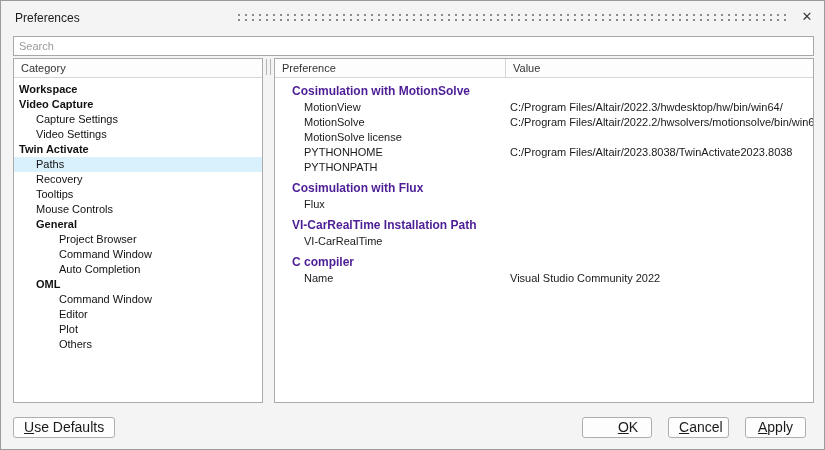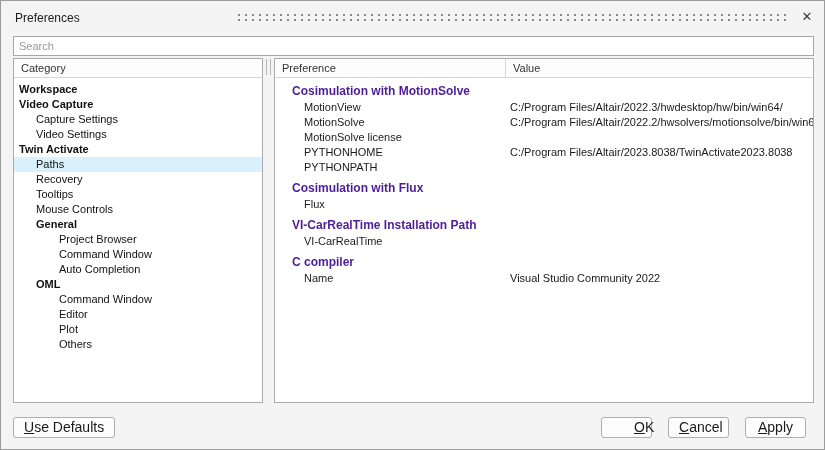--- a/index.html
+++ b/index.html
@@ -149,21 +149,21 @@
     font-family: "Liberation Sans", sans-serif;
     font-size: 14px;
     color: #1a1a1a;
     text-align: center;
     line-height: 19px;
     cursor: pointer;
     padding: 0 10px;
   }
   .btn u { text-decoration: underline; text-underline-offset: 1px; }
   .btn-use-defaults { left: 12px; }
-  .btn-ok     { right: 172px; width: 51px; padding-left: 32px; }
+  .btn-ok     { right: 172px; width: 70px; padding-left: 32px; }
   .btn-cancel { right: 95px;  width: 61px; }
   .btn-apply  { right: 18px;  width: 61px; }
 </style>
 </head>
 <body>
 
 <div class="window">
 
   <div class="titlebar">
     <span class="title">Preferences</span>

